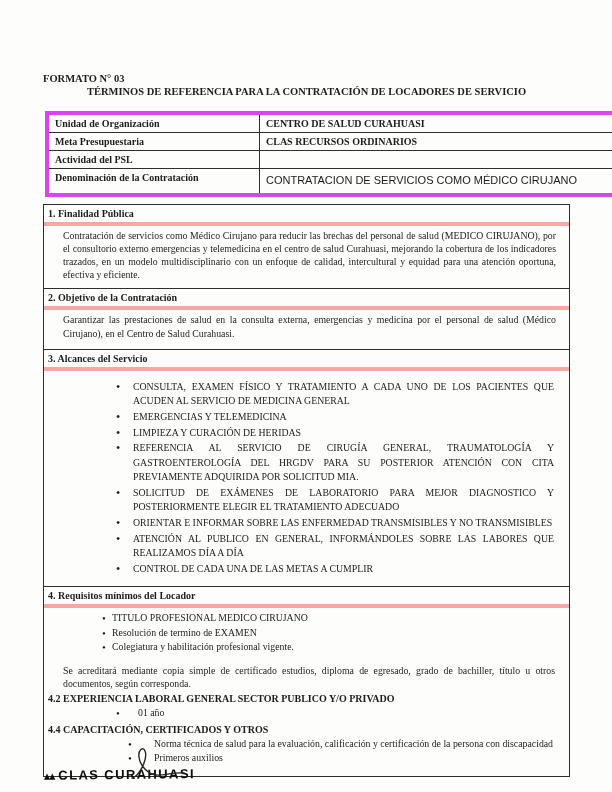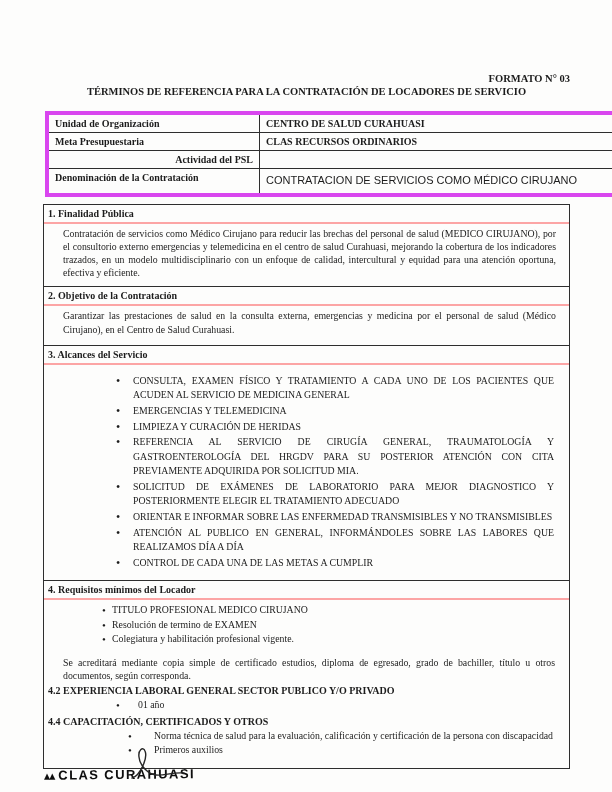--- a/index.html
+++ b/index.html
@@ -7,40 +7,40 @@
     position:relative;
     width:612px;height:792px;
     background:#fdfdfc;
     overflow:hidden;
     font-family:"Liberation Serif", serif;
     color:#1c1c1c;
   }
   .doc{position:absolute;left:43px;top:72px;width:527px;}
 
   
-  .title1{font-size:10.5px;font-weight:bold;text-align:right;line-height:13px;margin:0;}
+  .title1{font-size:10.5px;font-weight:bold;text-align:left;line-height:13px;margin:0;}
   .title2{font-size:10.5px;font-weight:bold;text-align:center;line-height:13px;margin:0 auto;max-width:446px;}
 
   
   table.info{border-collapse:collapse;width:576px;margin:13px 0 0 2px;border:4px solid #d946ef;}
   table.info td{border:1px solid #2e2e2e;font-size:10px;vertical-align:top;padding:3px 6px 3px 6px;}
   td.lbl{width:198px;font-weight:bold;}
   td.val{font-weight:bold;}
-  tr.empty-row td{height:9px;text-align:right;}
+  tr.empty-row td{height:9px;}
   tr.denom td.val{
     font-family:"Liberation Sans", sans-serif;
     font-weight:normal;font-size:11px;line-height:14.5px;
     padding-top:4px;padding-bottom:5px;
   }
 
   
   .sections{border:1.5px solid #2e2e2e;margin-top:7px;}
   .section{border-bottom:1px solid #2e2e2e;}
   .section:last-child{border-bottom:none;}
-  .sec-h{font-size:10px;font-weight:bold;padding:2px 5px 2px 4px;border-bottom:2px solid #fca5a5;line-height:13px;}
+  .sec-h{font-size:10px;font-weight:bold;padding:2px 5px 2px 4px;border-bottom:4px solid #fca5a5;line-height:13px;}
   .para{font-size:9.8px;line-height:13.2px;text-align:justify;}
   .body-1{padding:3px 13px 7px 19px;}
   .body-2{padding:3px 13px 9px 19px;}
 
   
   .body-3{padding:9px 15px 9px 0;}
   ul.alcances{margin:0;padding:0 0 0 72px;list-style:none;}
   ul.alcances li{
     position:relative;padding-left:17px;margin:0 0 1px 0;
     font-size:9.8px;line-height:14.6px;text-align:justify;

